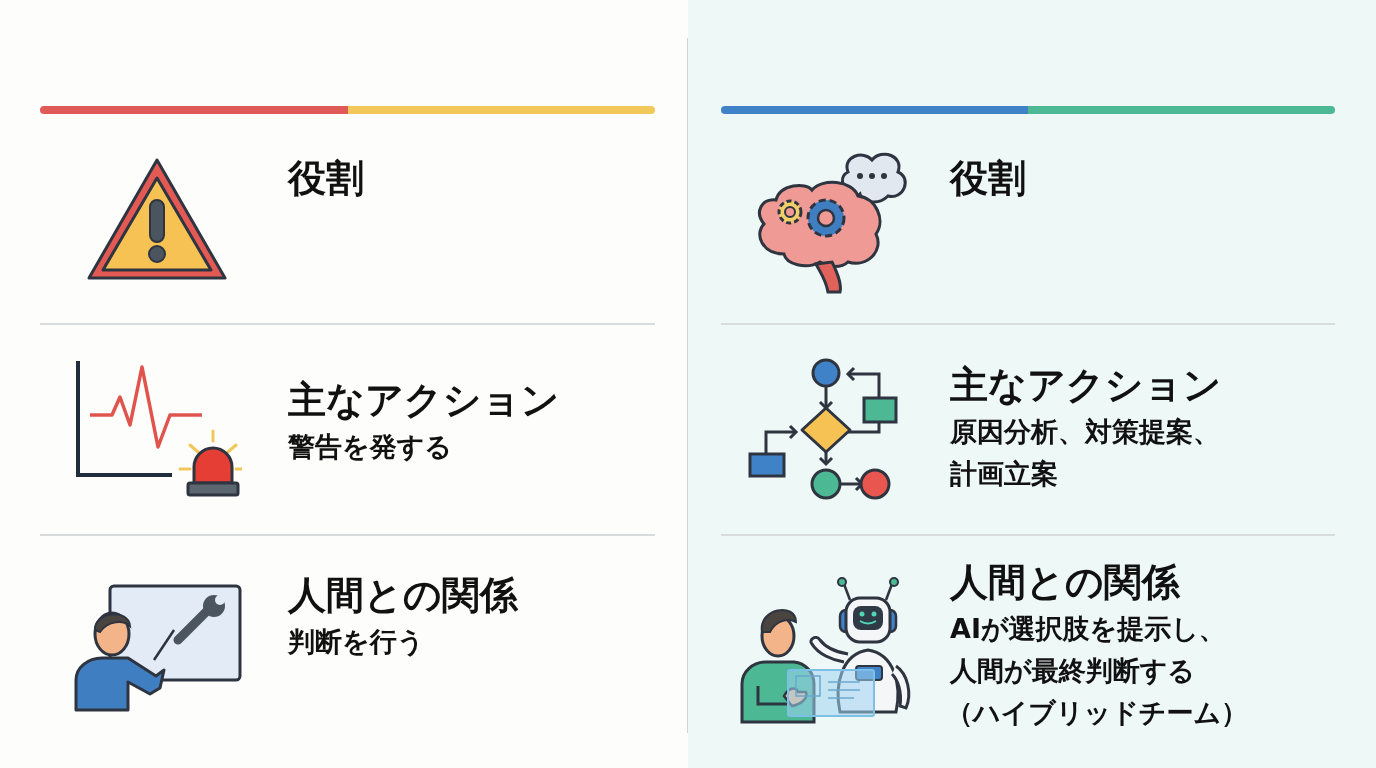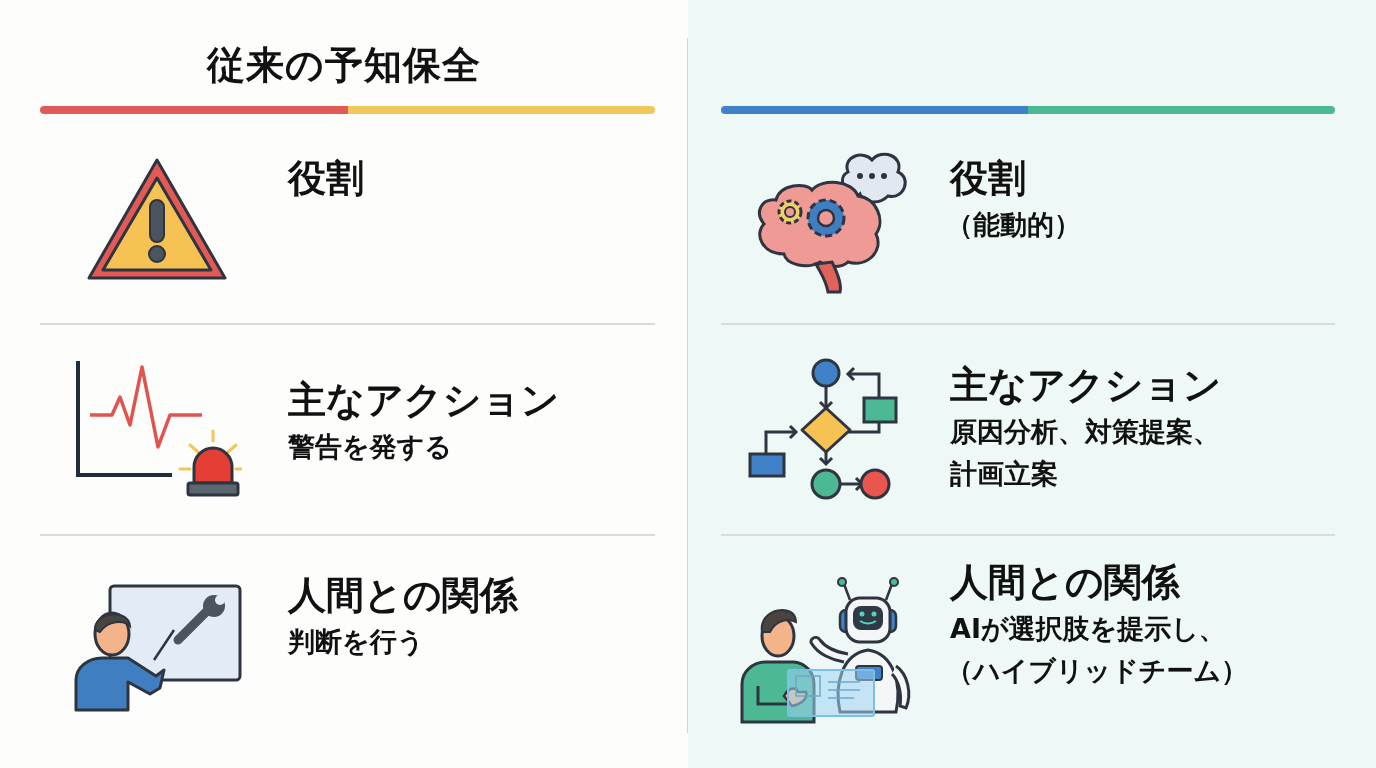--- a/index.html
+++ b/index.html
@@ -19,21 +19,20 @@
   .row { position:absolute; left:0; width:100%; }
   .icon { position:absolute; }
   .text { position:absolute; }
   .heading { font-weight:bold; font-size:38px; line-height:40px; margin-bottom:6px; }
   .body-line { font-weight:bold; font-size:27px; line-height:42px; white-space:nowrap; }
 </style>
 </head>
 <body>
 
 <div class="panel left">
-  <div class="title">従来の予知保全</div>
   <div class="bar">
     <span style="width:50%;background:#e05a57"></span>
       <span style="width:50%;background:#f3c85a"></span>
   </div>
 
   <div class="row">
     <div class="icon" style="left:82px;top:152px;">
       <svg width="150" height="136" viewBox="0 0 150 136">
         <path d="M75 8 L143 126 L7 126 Z" fill="#e35a55" stroke="#2e3440" stroke-width="3" stroke-linejoin="round"></path>
         <path d="M75 26 L129 118 L21 118 Z" fill="#f6c254" stroke="#2e3440" stroke-width="3" stroke-linejoin="round"></path>
@@ -112,21 +111,20 @@
             <circle r="5" fill="#ef9a94" stroke="#2e3440" stroke-width="2"></circle>
           </g>
         <g transform="translate(80,68)">
             <circle r="18" fill="#3f7fc1" stroke="#2e3440" stroke-width="3" stroke-dasharray="7 4"></circle>
             <circle r="8" fill="#ef9a94" stroke="#2e3440" stroke-width="2.5"></circle>
           </g>
       </svg>
     </div>
     <div class="text" style="left:262px;top:158px;">
       <div class="heading">役割</div>
-      <div class="body-line" style="margin-left:-4px;">（能動的）</div>
     </div>
   </div>
   <div class="sep" style="top:323px;"></div>
 
   <div class="row">
     <div class="icon" style="left:60px;top:358px;">
       <svg width="160" height="150" viewBox="0 0 160 150">
         <g stroke="#2e3440" stroke-width="3" fill="none">
           <path d="M78 28 L78 50"></path>
             <path d="M72 44 L78 50 L84 44"></path>
@@ -185,16 +183,17 @@
         <rect x="52" y="96" width="86" height="46" rx="2" fill="#9fd4f0" fill-opacity="0.55" stroke="#7cc0e6" stroke-width="2"></rect>
         <rect x="60" y="102" width="24" height="20" fill="none" stroke="#6aa8cf" stroke-width="1.5"></rect>
         <line x1="92" y1="108" x2="124" y2="108" stroke="#6aa8cf" stroke-width="1.5"></line>
         <line x1="92" y1="116" x2="124" y2="116" stroke="#6aa8cf" stroke-width="1.5"></line>
         <line x1="92" y1="124" x2="118" y2="124" stroke="#6aa8cf" stroke-width="1.5"></line>
       </svg>
     </div>
     <div class="text" style="left:262px;top:562px;">
       <div class="heading">人間との関係</div>
       <div class="body-line">AIが選択肢を提示し、</div>
+      <div class="body-line">人間が最終判断する</div>
       <div class="body-line" style="margin-left:-4px;">（ハイブリッドチーム）</div>
     </div>
   </div>
 </div>
 
 </body></html>

